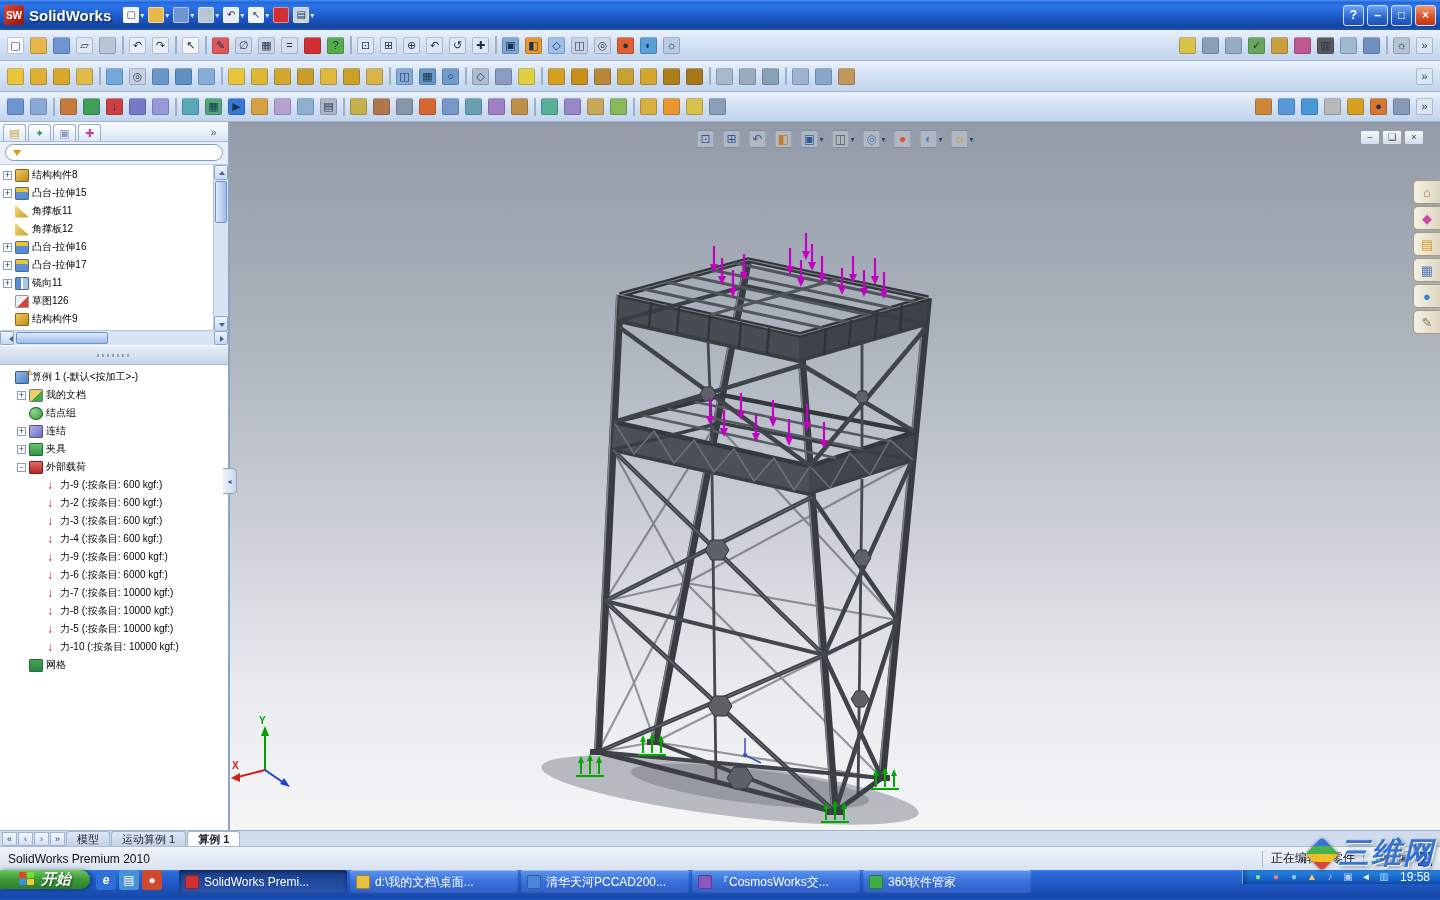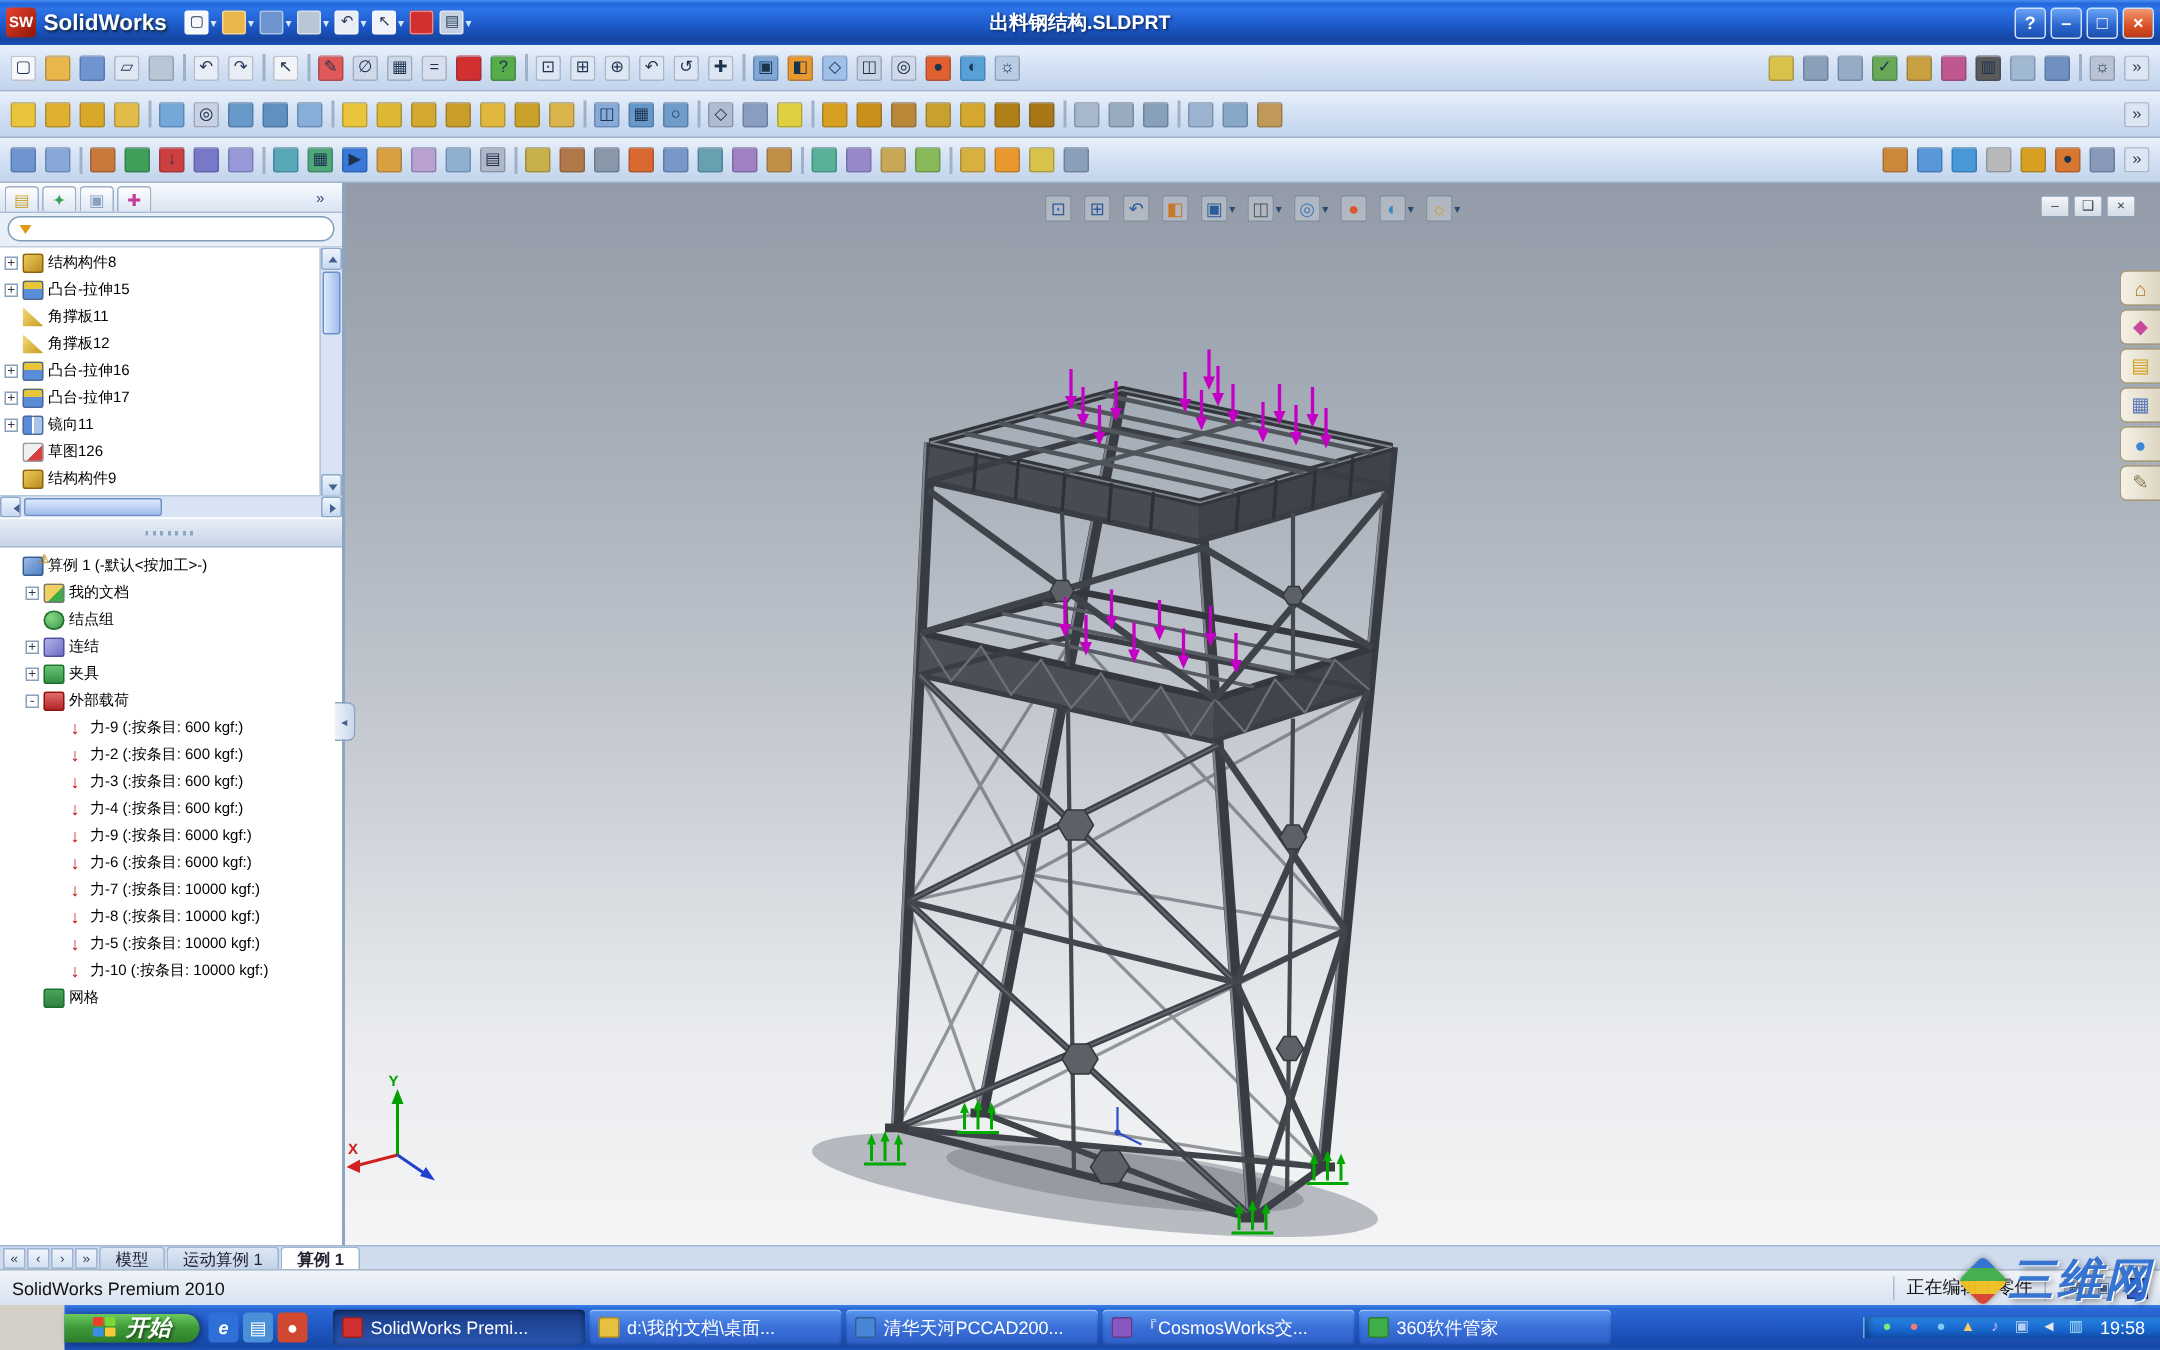--- a/index.html
+++ b/index.html
@@ -121,22 +121,22 @@
   .dtab{height:15px;padding:0 10px;margin-right:1px;border:1px solid #9fb4d0;border-bottom:none;border-radius:3px 3px 0 0;
     background:linear-gradient(180deg,#dde7f4,#c2d2e8);display:flex;align-items:center;font-size:11px;color:#223;flex:none;}
   .dtab.active{background:#fff;font-weight:bold;}
   .statusbar{position:absolute;left:0;right:0;bottom:30px;height:24px;display:flex;align-items:center;padding:0 8px;
     background:linear-gradient(180deg,#f0f4fa,#d8e2f0);border-top:1px solid #aabbd0;font-size:12px;color:#111;}
   .sspace{flex:1;}
   .sdiv{width:1px;height:16px;background:#aabbd0;margin:0 8px;}
   .smini{width:15px;height:15px;border-radius:2px;background:#c8d4e4;box-shadow:inset 0 0 0 1px #9fb0c8;
     font-size:9px;line-height:15px;text-align:center;color:#44608c;margin-left:4px;}
   .sblue{width:14px;height:14px;background:#3a6ee0;border:1px solid #1c3a90;margin-left:8px;}
-  .taskbar{position:absolute;left:0;right:0;bottom:0;height:30px;display:flex;align-items:center;
-    background:linear-gradient(180deg,#3a80e8 0%,#2a6ad8 8%,#1f56c0 52%,#1648a8 92%,#1d54b8 100%);margin-left:43px;}
+  .taskbar{position:absolute;left:0;right:0;bottom:0;height:30px;display:flex;align-items:flex-start;
+    background:linear-gradient(180deg,#3a80e8 0%,#2a6ad8 8%,#1f56c0 52%,#1648a8 92%,#1d54b8 100%);}
   .startbtn{width:90px;flex:none;display:flex;align-items:center;justify-content:center;gap:5px;color:#fff;
     font-weight:bold;font-style:italic;font-size:15px;text-shadow:1px 1px 2px #1a4a18;border-radius:0 14px 14px 0;
     background:linear-gradient(180deg,#6cc85e 0%,#3d9a38 48%,#2e7e2a 100%);box-shadow:2px 0 5px rgba(0,0,0,.4);}
   .xpflag{width:17px;height:15px;display:grid;grid-template-columns:7px 7px;grid-template-rows:6px 6px;gap:1px;}
   .xpflag span{border-radius:1px;}
   .fl1{background:#e8422a;} .fl2{background:#7ad838;} .fl3{background:#3a8ee8;} .fl4{background:#f8c838;}
   .qlaunch{display:flex;align-items:center;gap:3px;padding:0 6px;flex:none;}
   .qbtn2{width:20px;height:20px;border-radius:3px;display:flex;align-items:center;justify-content:center;
     color:#fff;font-weight:bold;font-size:12px;font-style:italic;}
   .tkdiv{width:3px;margin:4px 2px;border-radius:2px;background:linear-gradient(90deg,rgba(255,255,255,.45),rgba(0,0,0,.3));flex:none;}
@@ -183,21 +183,20 @@
       <span class="qbtn dd">
         <span class="qic" style="background: rgb(240, 243, 248);">↖</span>
       </span>
       <span class="qbtn">
         <span class="qic" style="background: rgb(210, 48, 48);"></span>
       </span>
       <span class="qbtn dd">
         <span class="qic" style="background: rgb(198, 210, 226);">▤</span>
       </span>
   </div>
-  <div class="tb-title">出料钢结构.SLDPRT</div>
   <div class="tb-ctrl">
     <span class="wbtn">?</span>
     <span class="wbtn">–</span>
       <span class="wbtn">□</span>
       <span class="wbtn close">×</span>
   </div>
 </div>
 
 <div class="tbar r1">
   <span class="tb-btn">

